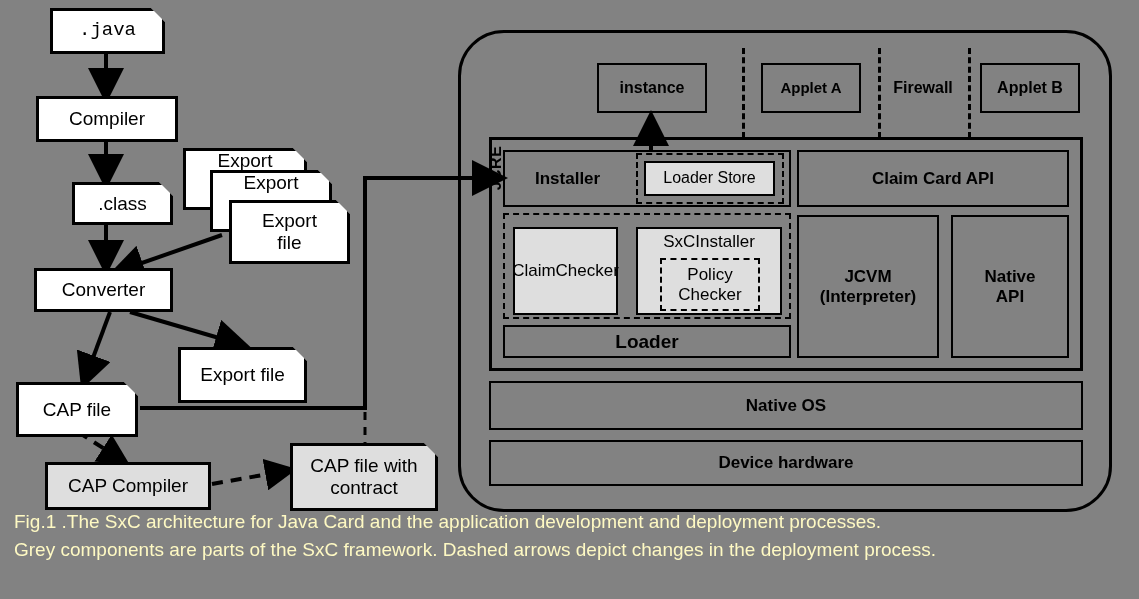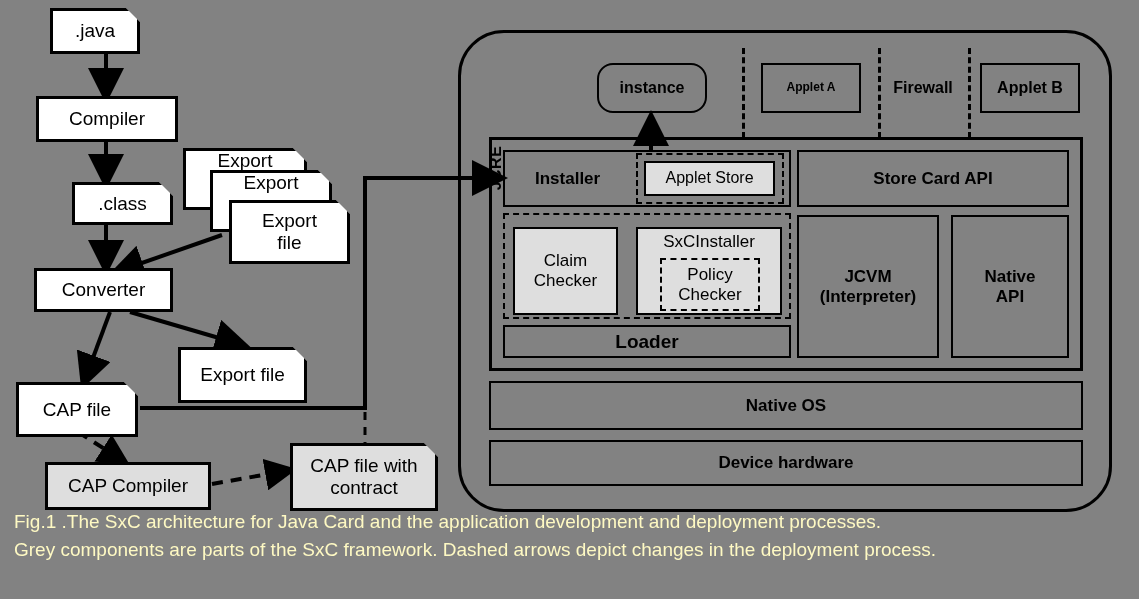--- a/index.html
+++ b/index.html
@@ -143,21 +143,21 @@
 
      CAP Modifier --&gt;
     <line x1="78" y1="432" x2="125" y2="462" stroke="#000" stroke-width="4" stroke-dasharray="11,8" marker-end="url(#ah2)"></line>
      CAP file with contract --&gt;
     <line x1="212" y1="484" x2="291" y2="470" stroke="#000" stroke-width="4" stroke-dasharray="11,8" marker-end="url(#ah2)"></line>
 
     
     <line x1="651" y1="152" x2="651" y2="118" stroke="#000" stroke-width="4" marker-end="url(#ah)"></line>
   </svg>
 
-  <div class="box doc fold" style="left:50px;top:8px;width:90px;height:46px;">
+  <div class="box doc fold" style="left:50px;top:8px;width:115px;height:46px;font-family:Liberation Mono, monospace;">
     <span class="fold-inner"></span>
     <span class="fold-label">.java</span>
   </div>
 
   <div class="box doc" style="left:36px;top:96px;width:142px;height:46px;">
     <span>Compiler</span>
   </div>
 
   <div class="box doc fold" style="left:72px;top:182px;width:101px;height:43px;">
     <span class="fold-inner"></span>
@@ -209,54 +209,54 @@
   </div>
 
   <div id="jcre-card"></div>
 
   <div id="jcre-label">JCRE</div>
 
   <div class="vdash" style="left:742px;top:48px;height:90px;"></div>
   <div class="vdash" style="left:878px;top:48px;height:90px;"></div>
   <div class="vdash" style="left:968px;top:48px;height:90px;"></div>
 
-  <div class="box plain" style="left:597px;top:63px;width:110px;height:50px;font-weight:bold;font-size:16px;border-radius:16px;">
+  <div class="box plain" style="left:597px;top:63px;width:110px;height:50px;font-weight:bold;font-size:16px;">
     <span>instance</span>
   </div>
 
-  <div class="box plain" style="left:761px;top:63px;width:100px;height:50px;font-size:12px;">
+  <div class="box plain" style="left:761px;top:63px;width:100px;height:50px;font-size:15px;">
     <span>Applet A</span>
   </div>
 
   <div class="box" style="left:884px;top:63px;width:78px;height:50px;font-weight:bold;font-size:16px;">
     <span>Firewall</span>
   </div>
 
   <div class="box plain" style="left:980px;top:63px;width:100px;height:50px;font-size:16px;">
     <span>Applet B</span>
   </div>
 
   <div class="box" style="left:489px;top:137px;width:594px;height:234px;border:3px solid #000;background:transparent;"></div>
 
   <div class="box plain" style="left:503px;top:150px;width:288px;height:57px;justify-content:flex-start;padding-left:30px;font-size:17px;">
     <span>Installer</span>
   </div>
 
   <div class="box dashedbox" style="left:636px;top:153px;width:148px;height:51px;"></div>
   <div class="box lightbox" style="left:644px;top:161px;width:131px;height:35px;font-size:16px;">
-    <span>Applet Store</span>
+    <span>Loader Store</span>
   </div>
 
   <div class="box plain" style="left:797px;top:150px;width:272px;height:57px;font-size:17px;">
-    <span>Store Card API</span>
+    <span>Claim Card API</span>
   </div>
 
   <div class="box dashedbox" style="left:503px;top:213px;width:288px;height:106px;"></div>
 
-  <div class="box lightbox" style="left:513px;top:227px;width:105px;height:88px;font-size:17px;flex-direction:column;">
+  <div class="box lightbox" style="left:513px;top:227px;width:105px;height:88px;font-size:17px;flex-direction:row;">
     <span>Claim</span>
     <span>Checker</span>
   </div>
 
   <div class="box lightbox" style="left:636px;top:227px;width:146px;height:88px;font-size:17px;flex-direction:column;justify-content:flex-start;padding-top:3px;">
     <span>SxCInstaller</span>
   </div>
 
   <div class="box" style="left:660px;top:258px;width:100px;height:53px;border:2px dashed #000;background:transparent;font-size:17px;flex-direction:column;">
     <span>Policy</span>

